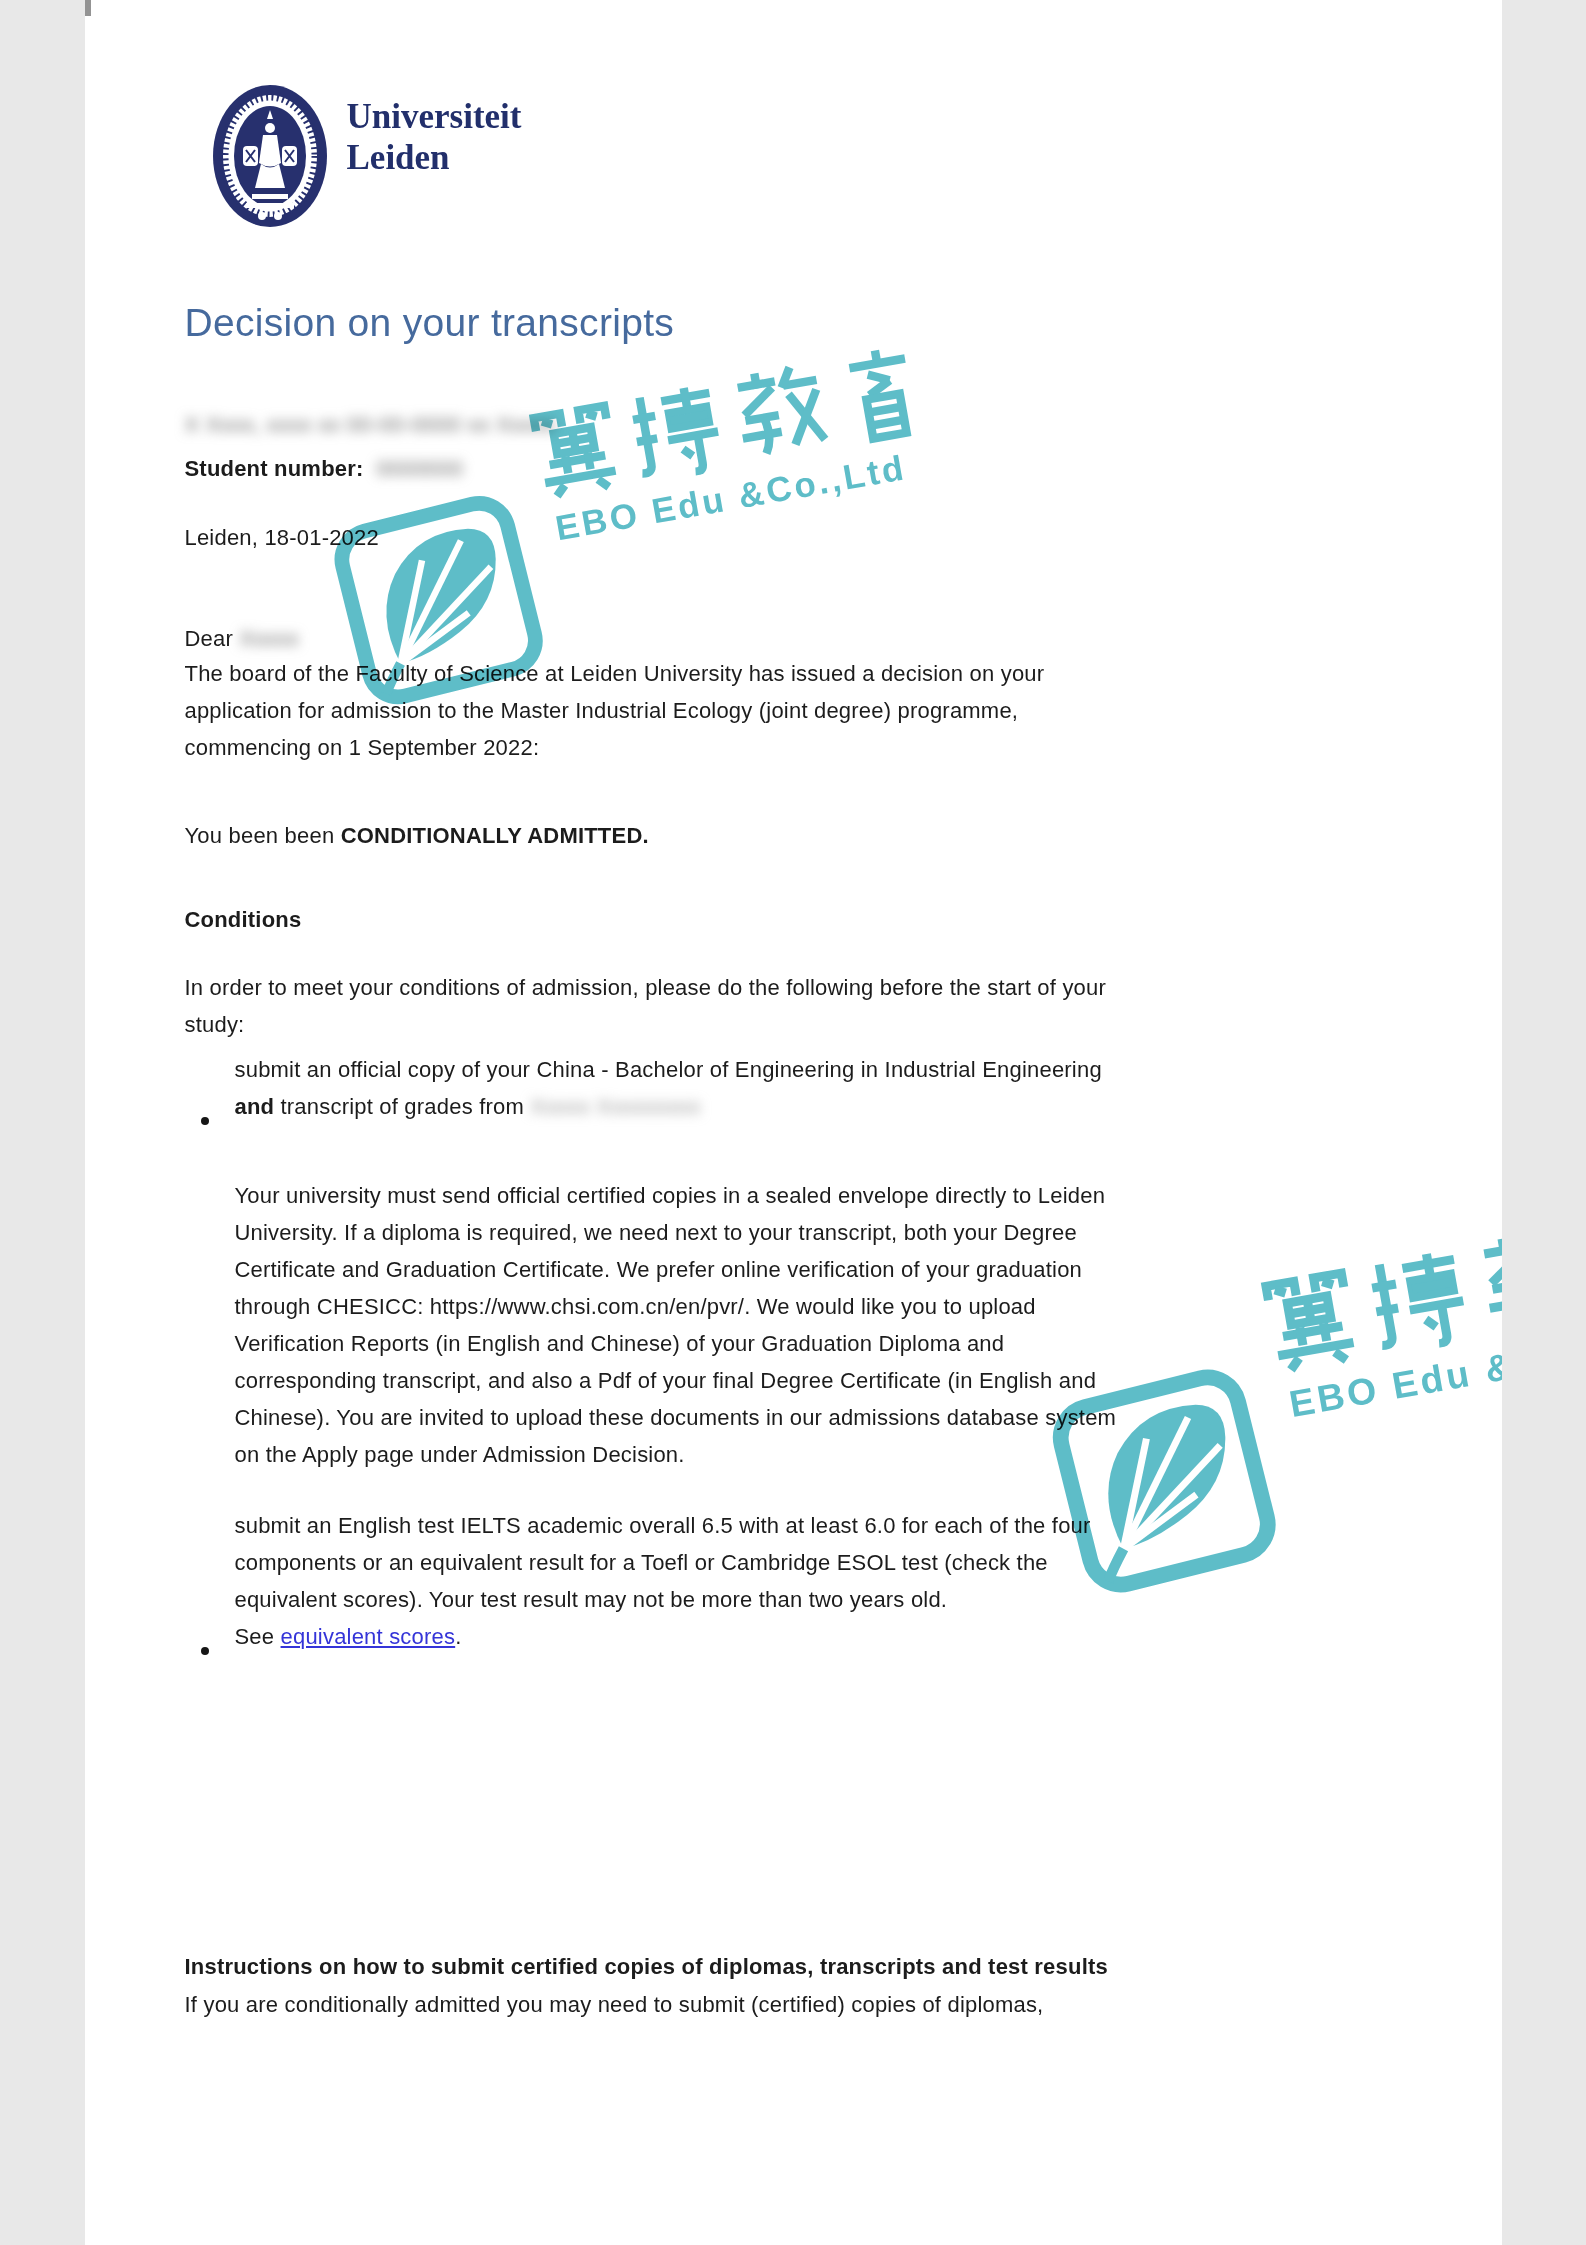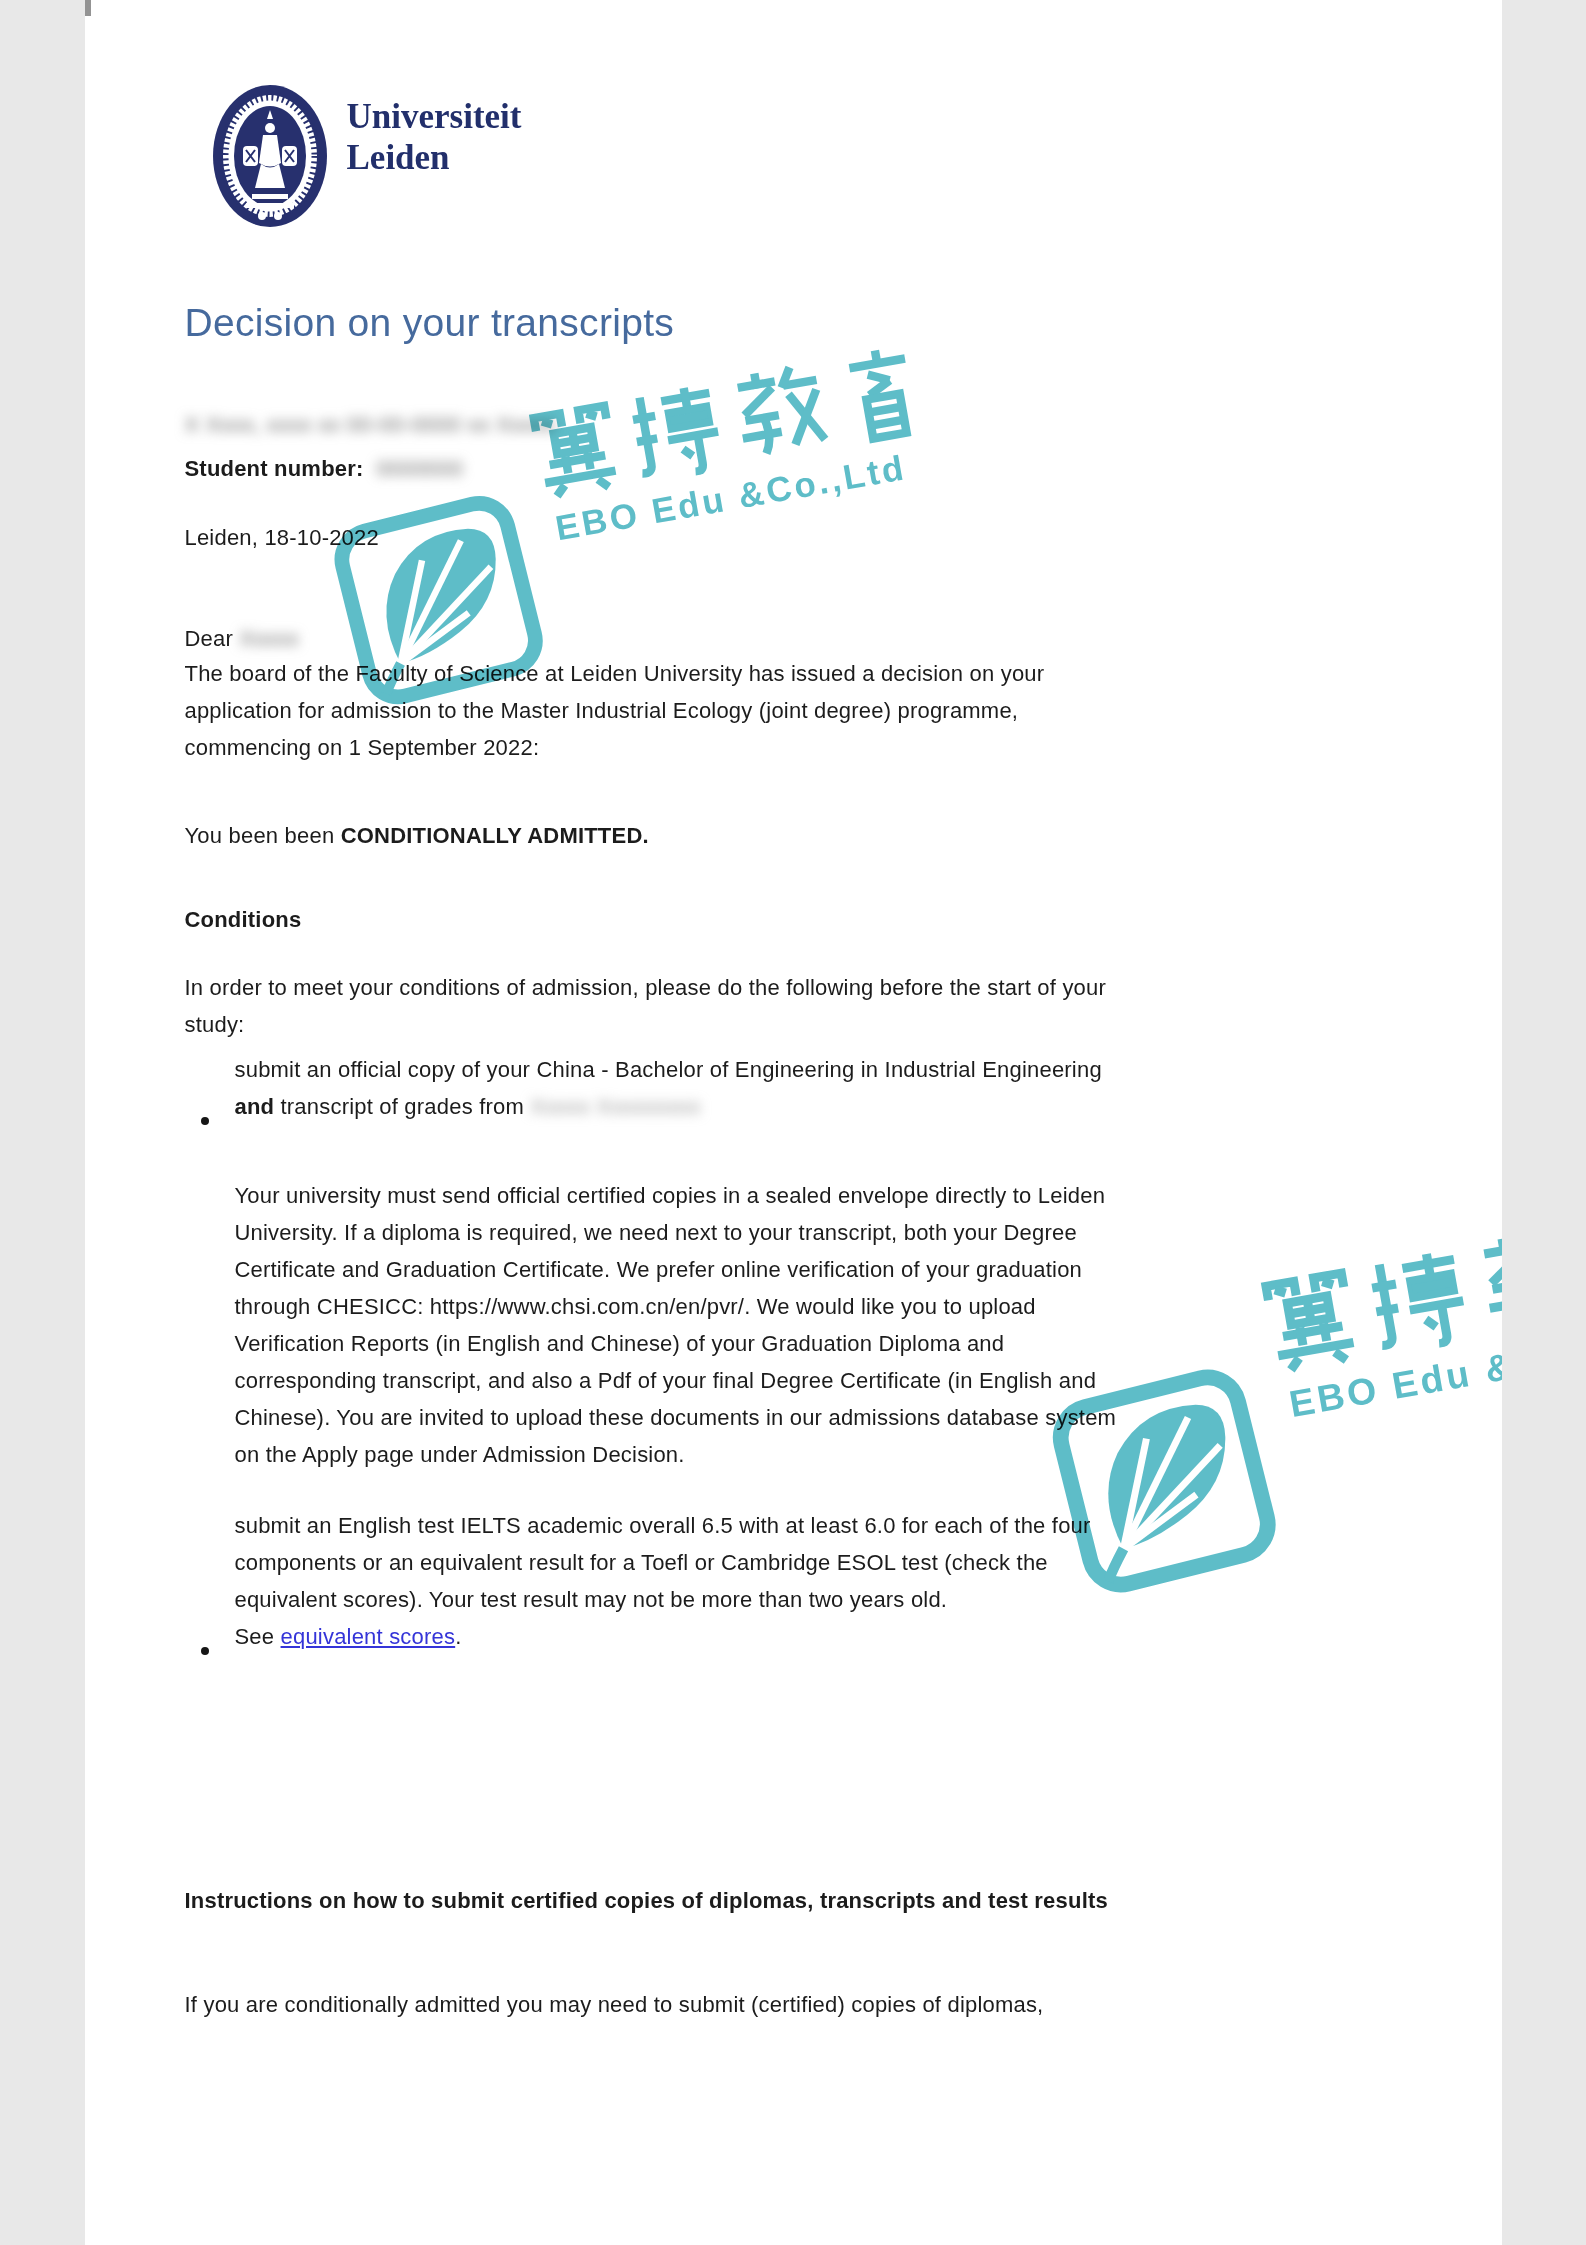--- a/index.html
+++ b/index.html
@@ -75,21 +75,21 @@
   </svg>
   <div class="logo-wordmark">Universiteit
 Leiden</div>
 
   <div class="block title" style="top:300px">Decision on your transcripts</div>
 
   <div class="block" style="top:406px"><span class="redact">X Xxxx, xxxx xx 00-00-0000 xx Xxxxx</span></div>
 
   <div class="block" style="top:450px"><span class="bold">Student number:</span><span>  </span><span class="redact">0000000</span></div>
 
-  <div class="block" style="top:519px">Leiden, 18-10-2022</div>
+  <div class="block" style="top:519px">Leiden, 18-01-2022</div>
 
   <div class="block" style="top:620px"><span>Dear </span><span class="redact">Xxxxx</span></div>
 
   <div class="block" style="top:655px">The board of the Faculty of Science at Leiden University has issued a decision on your
 application for admission to the Master Industrial Ecology (joint degree) programme,
 commencing on 1 September 2022:</div>
 
   <div class="block" style="top:817px"><span>You been been </span><span class="bold">CONDITIONALLY ADMITTED.</span></div>
 
   <div class="block bold" style="top:901px">Conditions</div>
@@ -113,21 +113,21 @@
 
   <div class="block bullet-row" style="top:1507px">
     <span class="bullet-dot"></span>
     <div><span>submit an English test IELTS academic overall 6.5 with at least 6.0 for each of the four
 components or an equivalent result for a Toefl or Cambridge ESOL test (check the
 equivalent scores). Your test result may not be more than two years old.
 </span><span>See </span><a class="link">equivalent scores</a><span>.</span></div>
   </div>
 
 
-  <div class="block bold" style="top:1882px">Instructions on how to submit certified copies of diplomas, transcripts and test results</div>
+  <div class="block bold" style="top:1948px">Instructions on how to submit certified copies of diplomas, transcripts and test results</div>
   <div class="block" style="top:1986px">If you are conditionally admitted you may need to submit (certified) copies of diplomas,</div>
 
   <div class="wm wm1">
     <svg class="wm-leaf" viewBox="0 0 120 120">
       <rect x="8" y="8" width="104" height="104" rx="18" fill="none" stroke="currentColor" stroke-width="9"></rect>
       <path d="M28 92 Q20 60 38 38 Q58 16 88 22 Q104 26 100 44 Q94 70 68 82 Q46 92 28 92 Z" fill="currentColor"></path>
       <g stroke="#ffffff" stroke-width="4" fill="none">
         <path d="M28 92 L56 34"></path>
           <path d="M28 92 L82 28"></path>
           <path d="M28 92 L96 48"></path>

